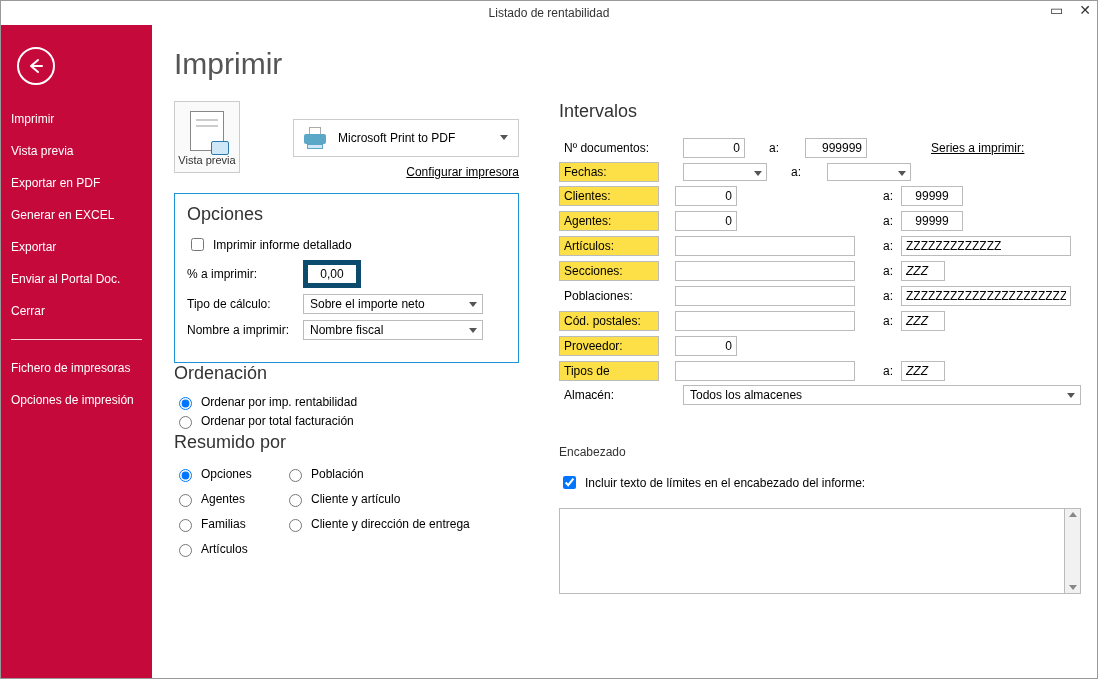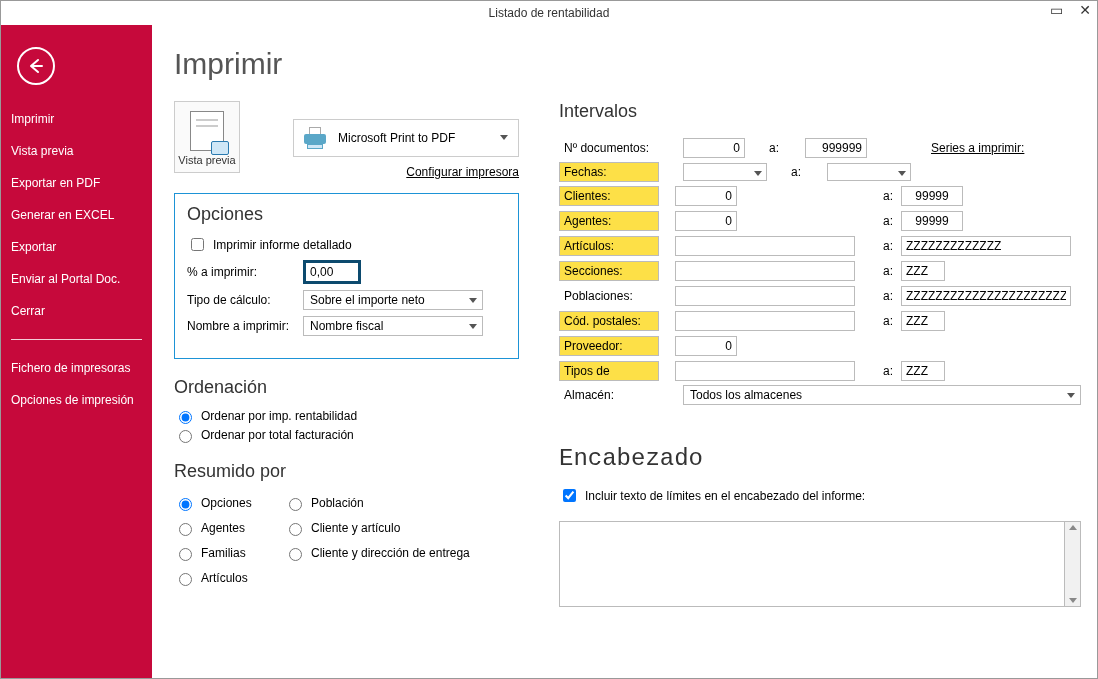--- a/index.html
+++ b/index.html
@@ -31,48 +31,48 @@
 
   .panel-opciones { border:1px solid #1d93d6; padding:10px 12px 16px 12px; margin-top:14px; }
   .section-title { font-size:18px; font-weight:400; color:#333; margin:0 0 10px 0; }
 
   .chk-row { display:flex; align-items:center; gap:6px; margin:6px 0; }
   .chk-row label { cursor:pointer; }
   input[type="checkbox"] { width:13px; height:13px; cursor:pointer; }
 
   .form-row { display:flex; align-items:center; gap:6px; margin:6px 0; }
   .form-row .lbl { width:110px; }
-  .txt-xs { width:58px; border:3px solid #0c4a6e; padding:2px 4px; text-align:left; background:#fff; }
+  .txt-xs { width:58px; border:5px solid #0c4a6e; padding:2px 4px; text-align:center; background:#fff; }
   .select { border:1px solid #bbb; padding:2px 18px 2px 6px; background:#fff; position:relative; cursor:pointer; }
   .select .caret { position:absolute; right:5px; top:7px; }
   .select-180 { width:180px; }
 
-  .sec-space-top { margin-top:18px; }
+  .sec-space-top { }
 
   input[type="radio"] { cursor:pointer; }
   .radio-row { display:flex; align-items:center; gap:6px; margin:3px 0; }
 
   .grid2 { display:grid; grid-template-columns:110px 1fr; row-gap:3px; }
   .int-section-title { font-size:18px; font-weight:400; color:#333; margin:0 0 16px 0; }
   .int-row { display:flex; align-items:center; gap:24px; margin:4px 0; }
   .lbl-int { width:100px; border:1px solid transparent; padding:2px 4px; }
   .lbl-int.boxed { border:1px solid #bbb; background:#fde047; cursor:pointer; }
   .inp-s { width:62px; border:1px solid #bbb; padding:2px 4px; text-align:right; }
   .inp-s-c { width:62px; border:1px solid #bbb; padding:2px 4px; text-align:center; }
   .inp-m { width:180px; border:1px solid #bbb; padding:2px 4px; }
   .inp-w { width:170px; border:1px solid #bbb; padding:2px 4px; }
-  .inp-l { width:44px; border:1px solid #bbb; padding:2px 4px; }
+  .inp-l { width:44px; border:1px solid #bbb; padding:2px 4px;font-style:italic; }
   .inp-date { width:84px; border:1px solid #bbb; padding:2px 18px 2px 4px; position:relative; background:#fff; cursor:pointer; text-align:right; min-height:18px; }
   .inp-date .caret { position:absolute; right:4px; top:7px; }
   .fixed-g { display:grid; grid-template-columns:110px 194px 20px 180px; align-items:center; row-gap:5px; column-gap:6px; }
   .a-lbl { text-align:right; padding-right:2px; }
   .wide-select { flex:1; border:1px solid #bbb; padding:2px 18px 2px 6px; position:relative; cursor:pointer; }
   .wide-select .caret { position:absolute; right:5px; top:7px; }
 
-  .enc-title { font-size:24px; font-weight:400; color:#333; margin:40px 0 14px 0;font-family:Liberation Mono, monospace; }
+  .enc-title { font-size:12px; font-weight:400; color:#333; margin:40px 0 14px 0; }
   .enc-textarea-wrap { display:flex; }
   .enc-textarea { flex:1; height:86px; border:1px solid #bbb; resize:none; padding:4px; font-family:inherit; }
   .enc-scroll { width:16px; border:1px solid #bbb; border-left:none; background:#f1f1f1; display:flex; flex-direction:column; justify-content:space-between; align-items:center; }
   .enc-scroll .tri-up, .enc-scroll .tri-down { width:0;height:0; border-left:4px solid transparent; border-right:4px solid transparent; }
   .enc-scroll .tri-up { border-bottom:5px solid #888; margin-top:3px; }
   .enc-scroll .tri-down { border-top:5px solid #888; margin-bottom:3px; }
 
   .doc-icon { width:34px; height:40px; position:relative; }
   .doc-page { position:absolute; inset:0; border:1px solid #888; background:#fff; }
   .doc-page::before,.doc-page::after { content:""; position:absolute; left:5px; right:5px; height:2px; background:#ccc; }

